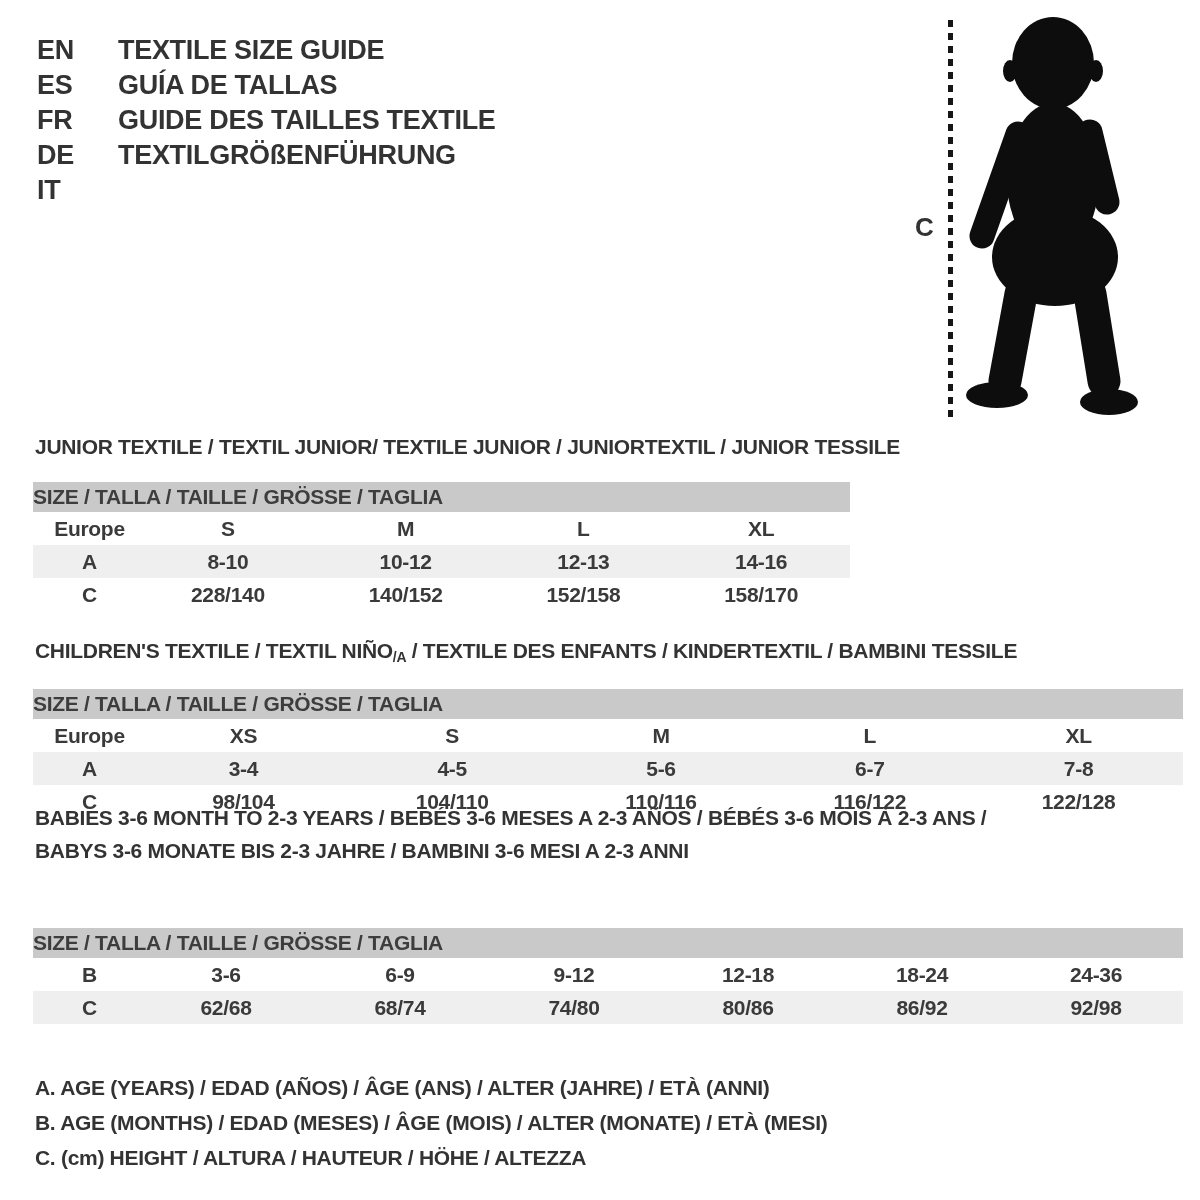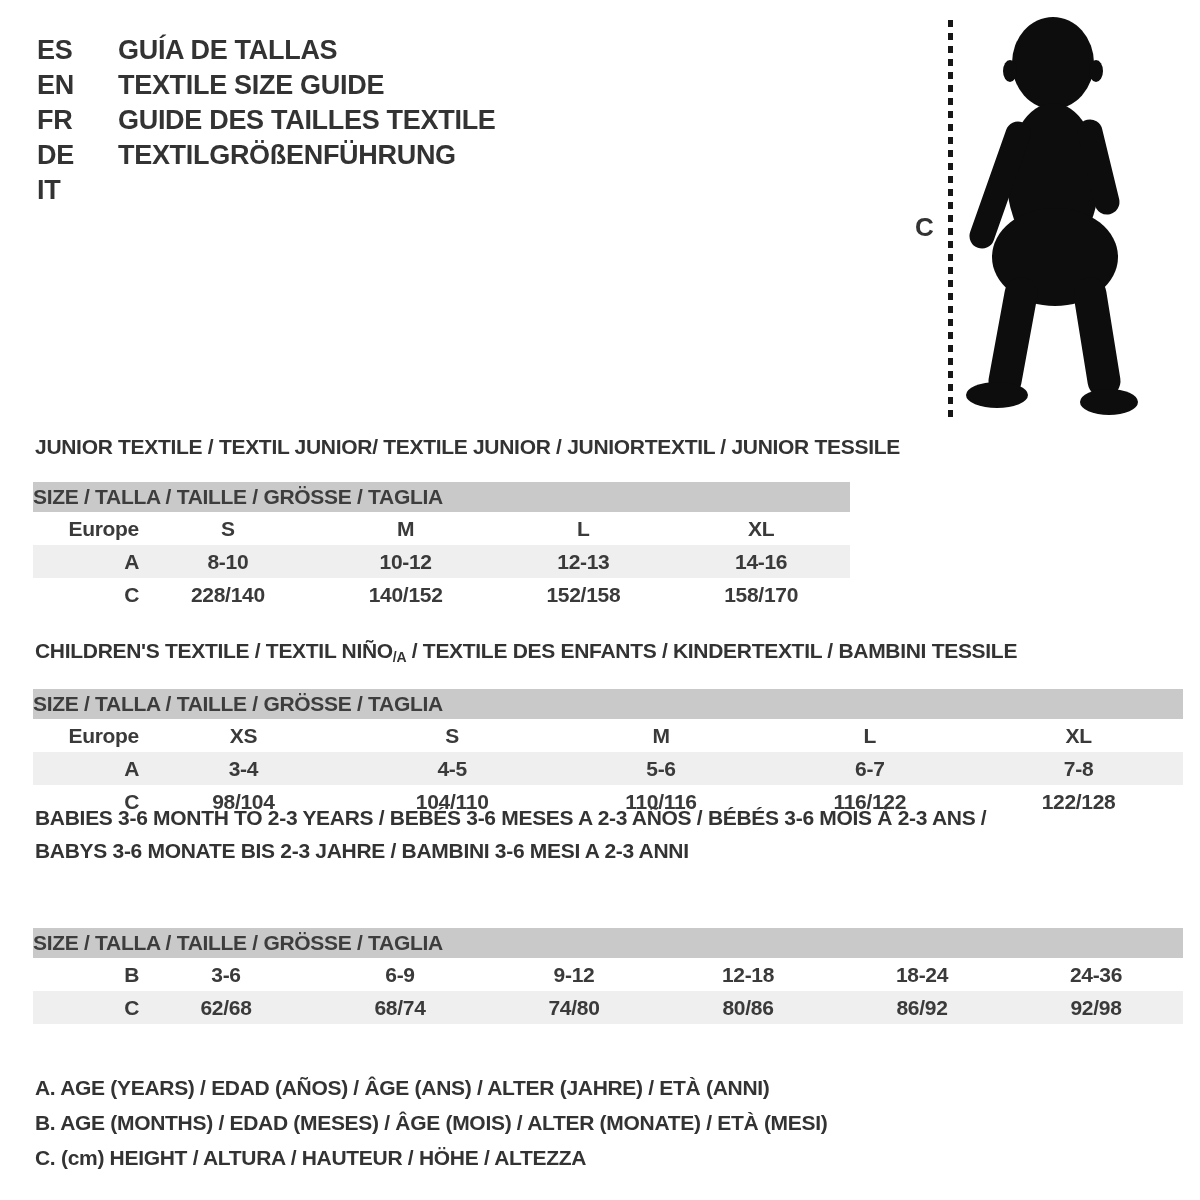--- a/index.html
+++ b/index.html
@@ -47,40 +47,40 @@
   .s-table { position: absolute; left: 33px; }
   #s0-table { top: 482px; width: 817px; }
   #s1-table { top: 689px; width: 1150px; }
   #s2-table { top: 928px; width: 1150px; }
   .size-bar {
     height: 30px; line-height: 30px; background: var(--bar);
     font-size: 21px; color: #3d3d3d; white-space: nowrap;
   }
   .trow { display: grid; height: 33px; line-height: 33px; font-size: 21px; color: #3a3a3a; }
   .trow.shaded { background: var(--shade); }
-  .tlabel { text-align: right; padding-left: 7px; }
+  .tlabel { text-align: center; padding-left: 7px; }
   .tcell { text-align: center; }
 
   
   .legend { position: absolute; left: 35px; top: 1070px; font-size: 21px; line-height: 35px; }
   .legend-line { white-space: nowrap; }
 </style>
 </head>
 <body>
 
 <div class="page">
 
   <div class="lang-list">
       <div class="lang-row">
+        <span class="lang-code">EN</span>
+        <span>TEXTILE SIZE GUIDE</span>
+      </div>
+      <div class="lang-row">
         <span class="lang-code">ES</span>
         <span>GUÍA DE TALLAS</span>
-      </div>
-      <div class="lang-row">
-        <span class="lang-code">EN</span>
-        <span>TEXTILE SIZE GUIDE</span>
       </div>
       <div class="lang-row">
         <span class="lang-code">FR</span>
         <span>GUIDE DES TAILLES TEXTILE</span>
       </div>
       <div class="lang-row">
         <span class="lang-code">DE</span>
         <span>TEXTILGRÖßENFÜHRUNG</span>
       </div>
       <div class="lang-row">

